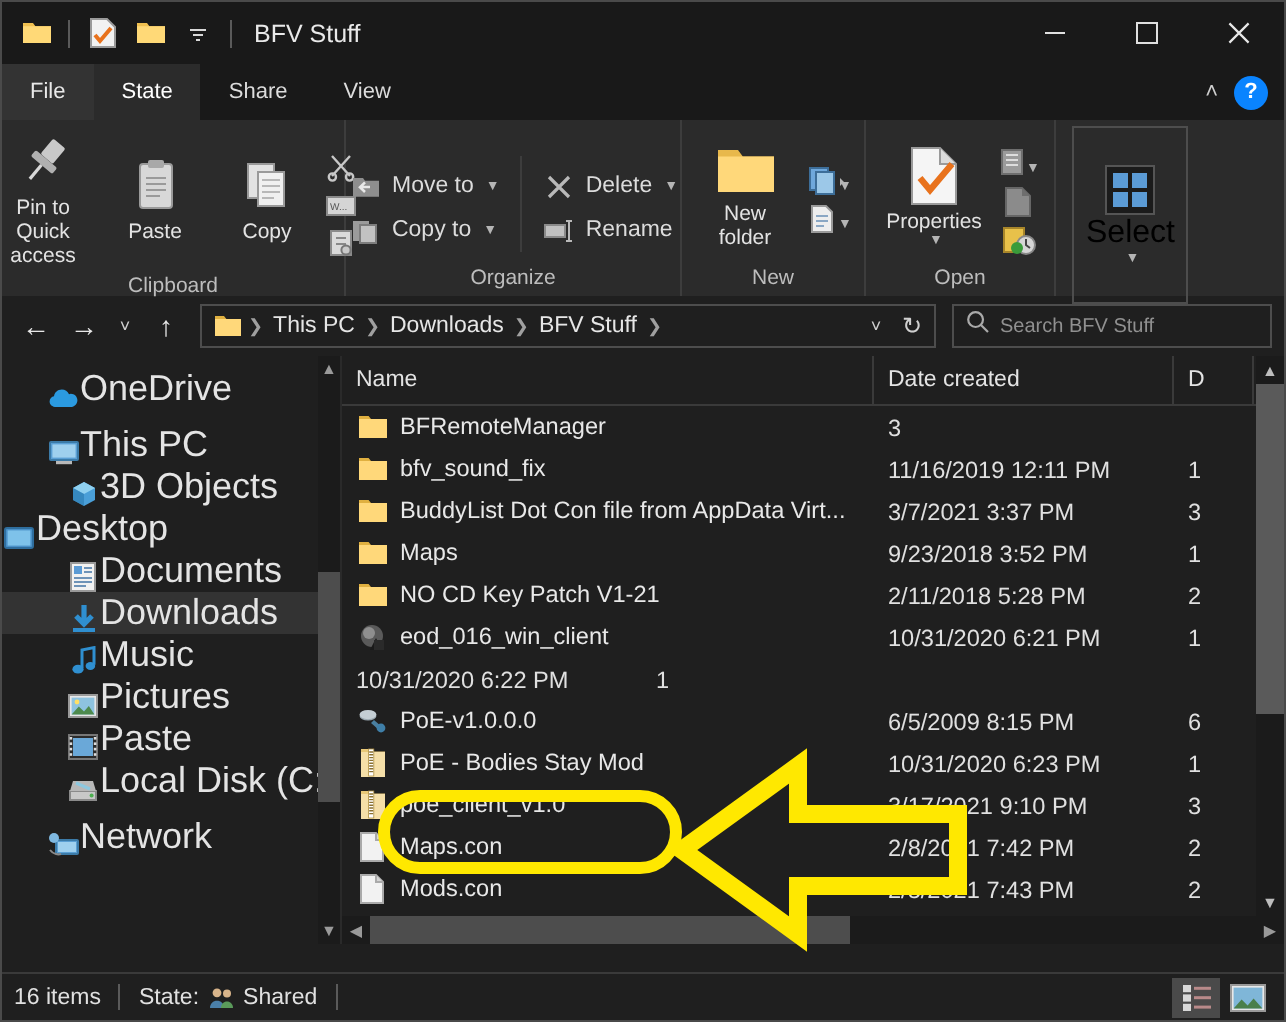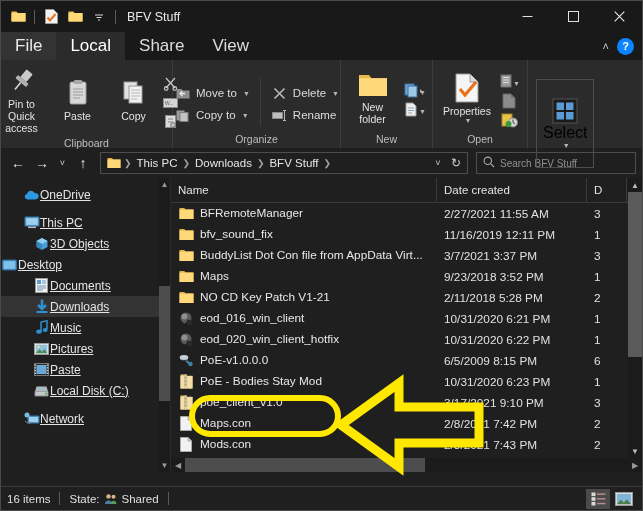--- a/index.html
+++ b/index.html
@@ -53,21 +53,21 @@
   .tabbar {
     height: 28px;
     background: #191919;
     display: flex;
     align-items: stretch;
     position: relative;
   }
   .tab {
     padding: 0 14px;
     display: flex; align-items: center;
-    color: #dcdcdc; font-size: 17px;
+    color: #dcdcdc; font-size: 11px;
   }
   .tab.file { background: #2b579a00; color:#e9e9e9; }
   .tab.file { background: #333333; }
   .tab.active { background: #2b2b2b; color: #ffffff; }
   .tabbar-right {
     margin-left: auto; display: flex; align-items: center;
     padding-right: 8px; gap: 8px;
   }
   .caret-up { color: #cfcfcf; font-size: 11px; }
   .help-btn {
@@ -119,21 +119,21 @@
   .iconcol {
     display: flex; flex-direction: column; gap: 1px;
     padding-top: 5px; align-items: center;
   }
   .mini { width: 18px; height: 18px; display: flex; align-items: center; justify-content: center; }
   .dd { color: #b5b5b5; font-size: 7px; margin-left: 2px; }
   .selbox {
     border: 1px solid #4d4d4d;
     padding: 18px 6px;
     display: flex; flex-direction: column; align-items: center;
-    margin-top: 16px;
+    margin-top: 0;
   }
 
   
   .addrbar {
     height: 30px;
     background: #1f1f1f;
     display: flex; align-items: center;
     padding: 0 6px; gap: 2px;
   }
   .navbtn {
@@ -178,24 +178,23 @@
   
   .sidebar {
     width: 170px;
     background: #1f1f1f;
     position: relative;
     overflow: hidden;
     border-right: 1px solid #2a2a2a;
   }
   .nav-item {
     height: 21px;
-    display: flex; align-items: center;
-    color: #e4e4e4; font-size: 12px;
+    display: flex; align-items: flex-end;
+    color: #e4e4e4; font-size: 18px;
     white-space: nowrap;
-    text-decoration: underline;
   }
   .nav-item.sel { background: #333333; }
   .nav-ico { width: 17px; display:flex; align-items:center; justify-content:center; flex:none; }
   .sb-scroll {
     position: absolute; right: 0; top: 0; width: 11px; height: 100%;
     background: #1b1b1b;
     display: flex; flex-direction: column; align-items: center;
   }
   .sb-arrow { color: #9a9a9a; font-size: 8px; height: 13px; line-height: 13px; }
   .sb-track { flex: 1; width: 11px; position: relative; }
@@ -331,21 +330,21 @@
       <div class="wincontrol close">
         <svg width="11" height="11" viewBox="0 0 11 11">
             <path d="M0.7 0.7l9.6 9.6M10.3 0.7l-9.6 9.6" stroke="#e8e8e8" stroke-width="1.1"></path>
           </svg>
       </div>
     </div>
   </div>
 
   <div class="tabbar">
     <div class="tab file">File</div>
-    <div class="tab active">Local</div>
+    <div class="tab active">State</div>
     <div class="tab">Share</div>
     <div class="tab">View</div>
     <div class="tabbar-right">
       <div class="caret-up">˄</div>
       <div class="help-btn">?</div>
     </div>
   </div>
 
   <div class="ribbon">
 
@@ -724,21 +723,20 @@
           <div class="frow">
             <div class="fname">
               <span class="fico">
                 <svg width="15" height="13" viewBox="0 0 15 13">
                   <path d="M0.5 1h4.8l1.2 1.5H14.5V12H0.5z" fill="#e0b040"></path>
                   <path d="M0.5 2.5h14V12H0.5z" fill="#ffd87a"></path>
                 </svg>
               </span>
               <span>BFRemoteManager</span>
             </div>
-            <div class="fdate">2/27/2021 11:55 AM</div>
             <div class="fsize">3</div>
           </div>
           <div class="frow">
             <div class="fname">
               <span class="fico">
                 <svg width="15" height="13" viewBox="0 0 15 13">
                   <path d="M0.5 1h4.8l1.2 1.5H14.5V12H0.5z" fill="#e0b040"></path>
                   <path d="M0.5 2.5h14V12H0.5z" fill="#ffd87a"></path>
                 </svg>
               </span>
@@ -795,31 +793,20 @@
                   <path d="M6 13l3-6 3 6z" fill="#1a1a1a"></path>
                   <rect x="8" y="8" width="5" height="5" fill="#2a2a2a"></rect>
                 </svg>
               </span>
               <span>eod_016_win_client</span>
             </div>
             <div class="fdate">10/31/2020 6:21 PM</div>
             <div class="fsize">1</div>
           </div>
           <div class="frow">
-            <div class="fname">
-              <span class="fico">
-                <svg width="15" height="14" viewBox="0 0 15 14">
-                  <circle cx="7" cy="6" r="5.5" fill="#5a5a5a"></circle>
-                  <circle cx="5.5" cy="4.5" r="3" fill="#8f8f8f"></circle>
-                  <path d="M6 13l3-6 3 6z" fill="#1a1a1a"></path>
-                  <rect x="8" y="8" width="5" height="5" fill="#2a2a2a"></rect>
-                </svg>
-              </span>
-              <span>eod_020_win_client_hotfix</span>
-            </div>
             <div class="fdate">10/31/2020 6:22 PM</div>
             <div class="fsize">1</div>
           </div>
           <div class="frow">
             <div class="fname">
               <span class="fico">
                 <svg width="15" height="13" viewBox="0 0 15 13">
                   <ellipse cx="5" cy="4" rx="4.2" ry="2.3" fill="#9aa8b0"></ellipse>
                   <ellipse cx="5" cy="3.3" rx="4.2" ry="2.3" fill="#c4ced4"></ellipse>
                   <path d="M8 6l4 3.5-1.5 1.5L6.5 7.5z" fill="#4a7fa0"></path>

